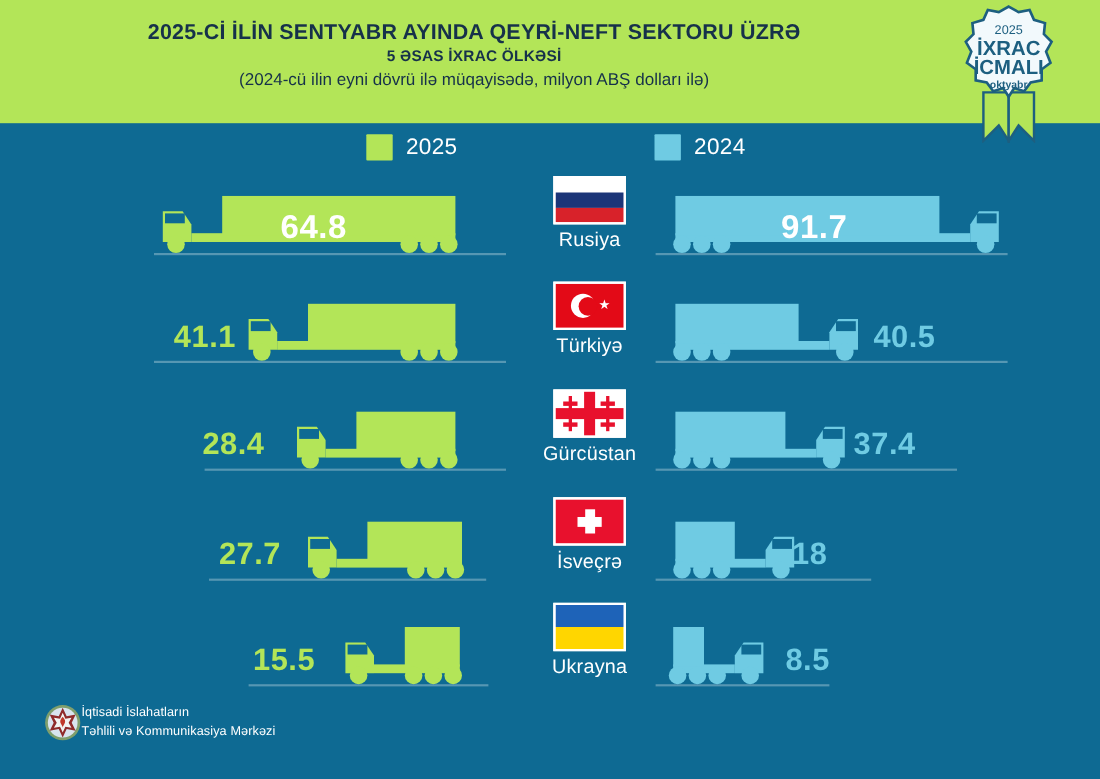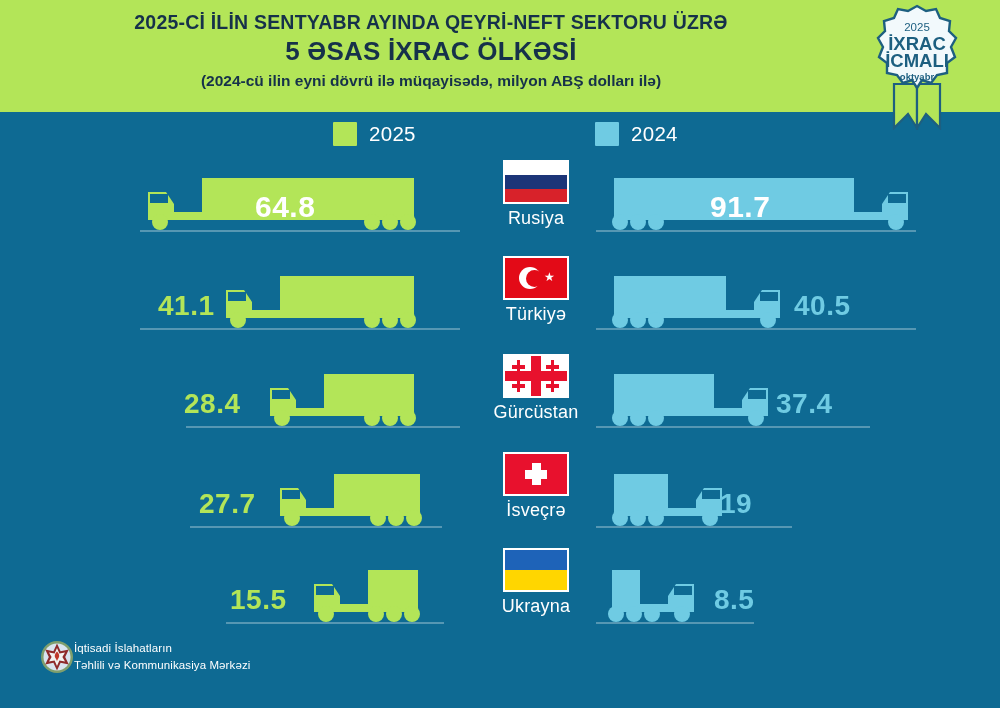--- a/index.html
+++ b/index.html
@@ -19,25 +19,25 @@
   #header-text{
     position:absolute;left:0;top:0;width:862px;height:102px;
     display:flex;flex-direction:column;align-items:center;justify-content:center;
     text-align:center;color:#16314a;
   }
   .title-l1{
     font-size:19.5px;font-weight:bold;letter-spacing:.2px;line-height:1.28;
     white-space:nowrap;
   }
   .title-l2{
-    font-size:26px;font-weight:bold;letter-spacing:.2px;line-height:1.28;
+    font-size:14px;font-weight:bold;letter-spacing:.2px;line-height:1.28;
     white-space:nowrap;
   }
   .title-sub{
-    font-size:15.5px;font-weight:bold;line-height:1.5;margin-top:1px;white-space:nowrap;
+    font-size:15.5px;font-weight:normal;line-height:1.5;margin-top:1px;white-space:nowrap;
   }
 
   
   #badge{position:absolute;left:864px;top:2px;width:106px;height:128px;}
   #badge svg{display:block;}
 
   
   #legend{
     position:absolute;left:0;top:122px;width:1000px;height:36px;
   }
@@ -342,21 +342,21 @@
           <rect x="10" y="16" width="18" height="9" fill="#0e6a93"></rect>
           <rect x="34" y="34" width="82" height="8"></rect>
           <rect x="62" y="0" width="54" height="36"></rect>
           <circle cx="20" cy="44" r="8"></circle>
           <circle cx="74" cy="44" r="8"></circle>
           <circle cx="92" cy="44" r="8"></circle>
           <circle cx="110" cy="44" r="8"></circle>
         </g>
       </svg>
     </div>
-    <div class="val-out blue" style="left:720px;top:32px">19</div>
+    <div class="val-out blue" style="left:720px;top:32px">18</div>
 
     <div class="flagcell" style="top:-4px">
       <div class="flagbox">
         <span class="ch-bg"></span>
           <span class="ch-v"></span>
           <span class="ch-h"></span>
       </div>
       <div class="flaglabel">İsveçrə</div>
     </div>
   </div>

